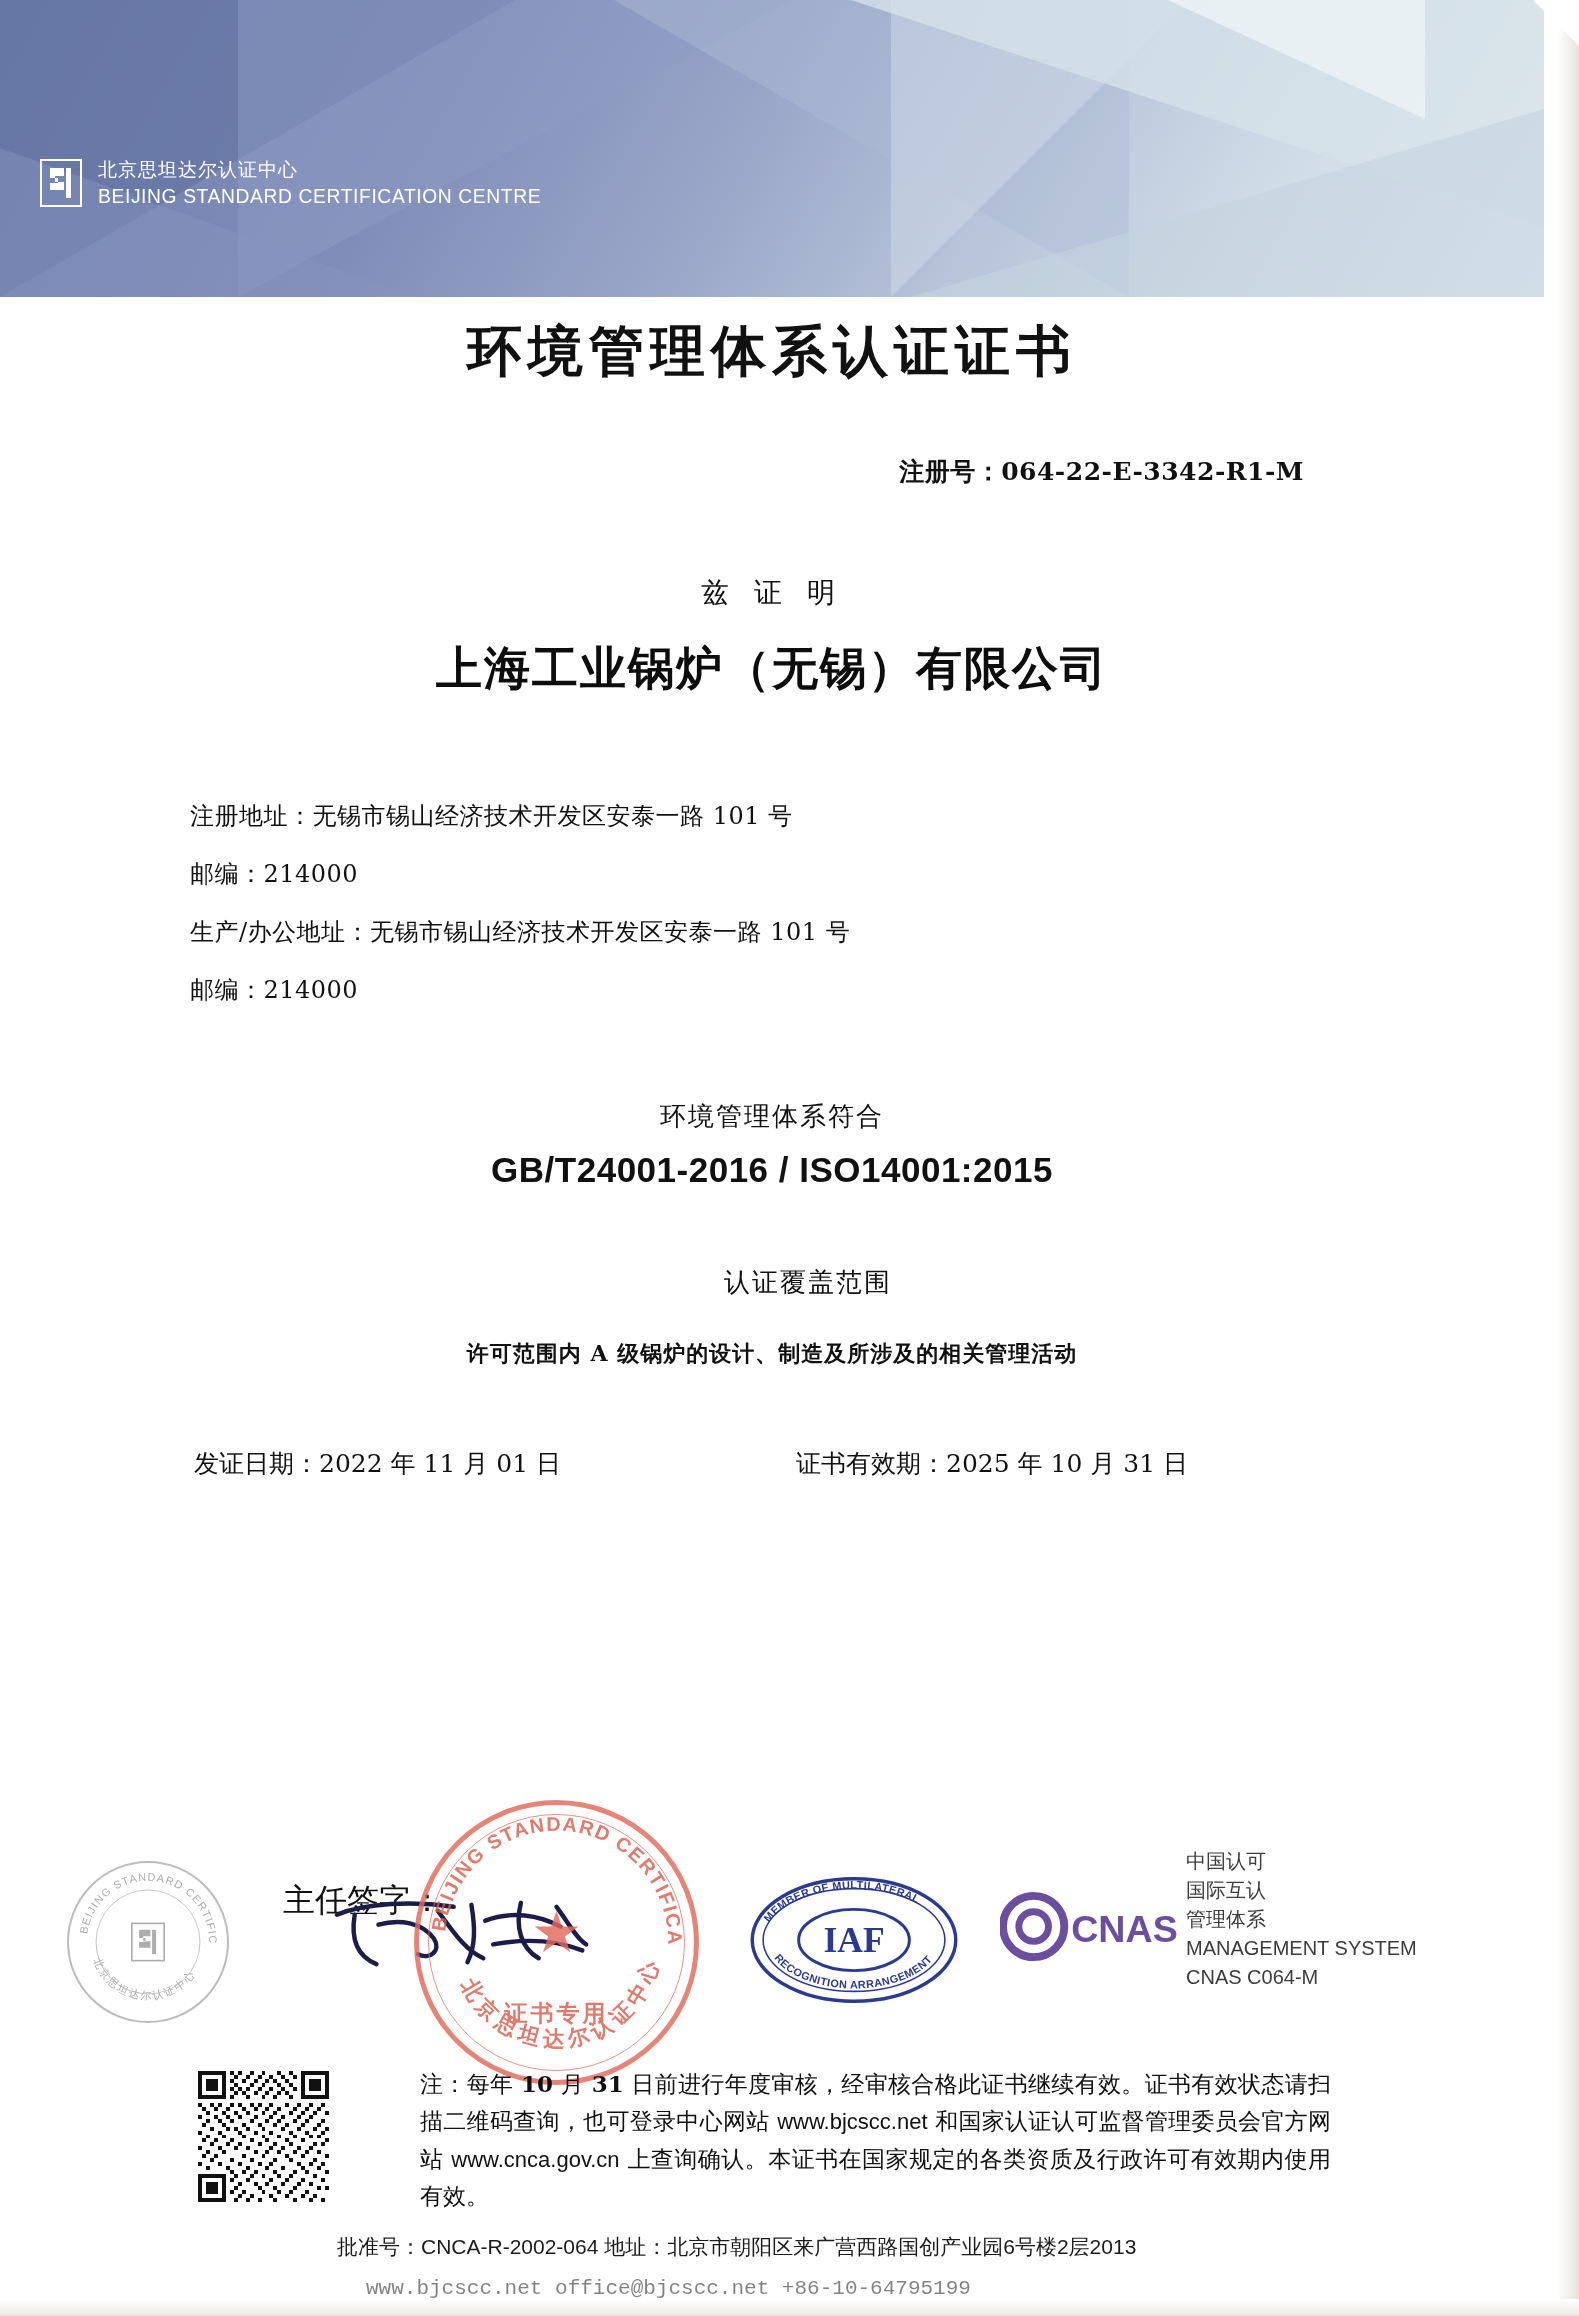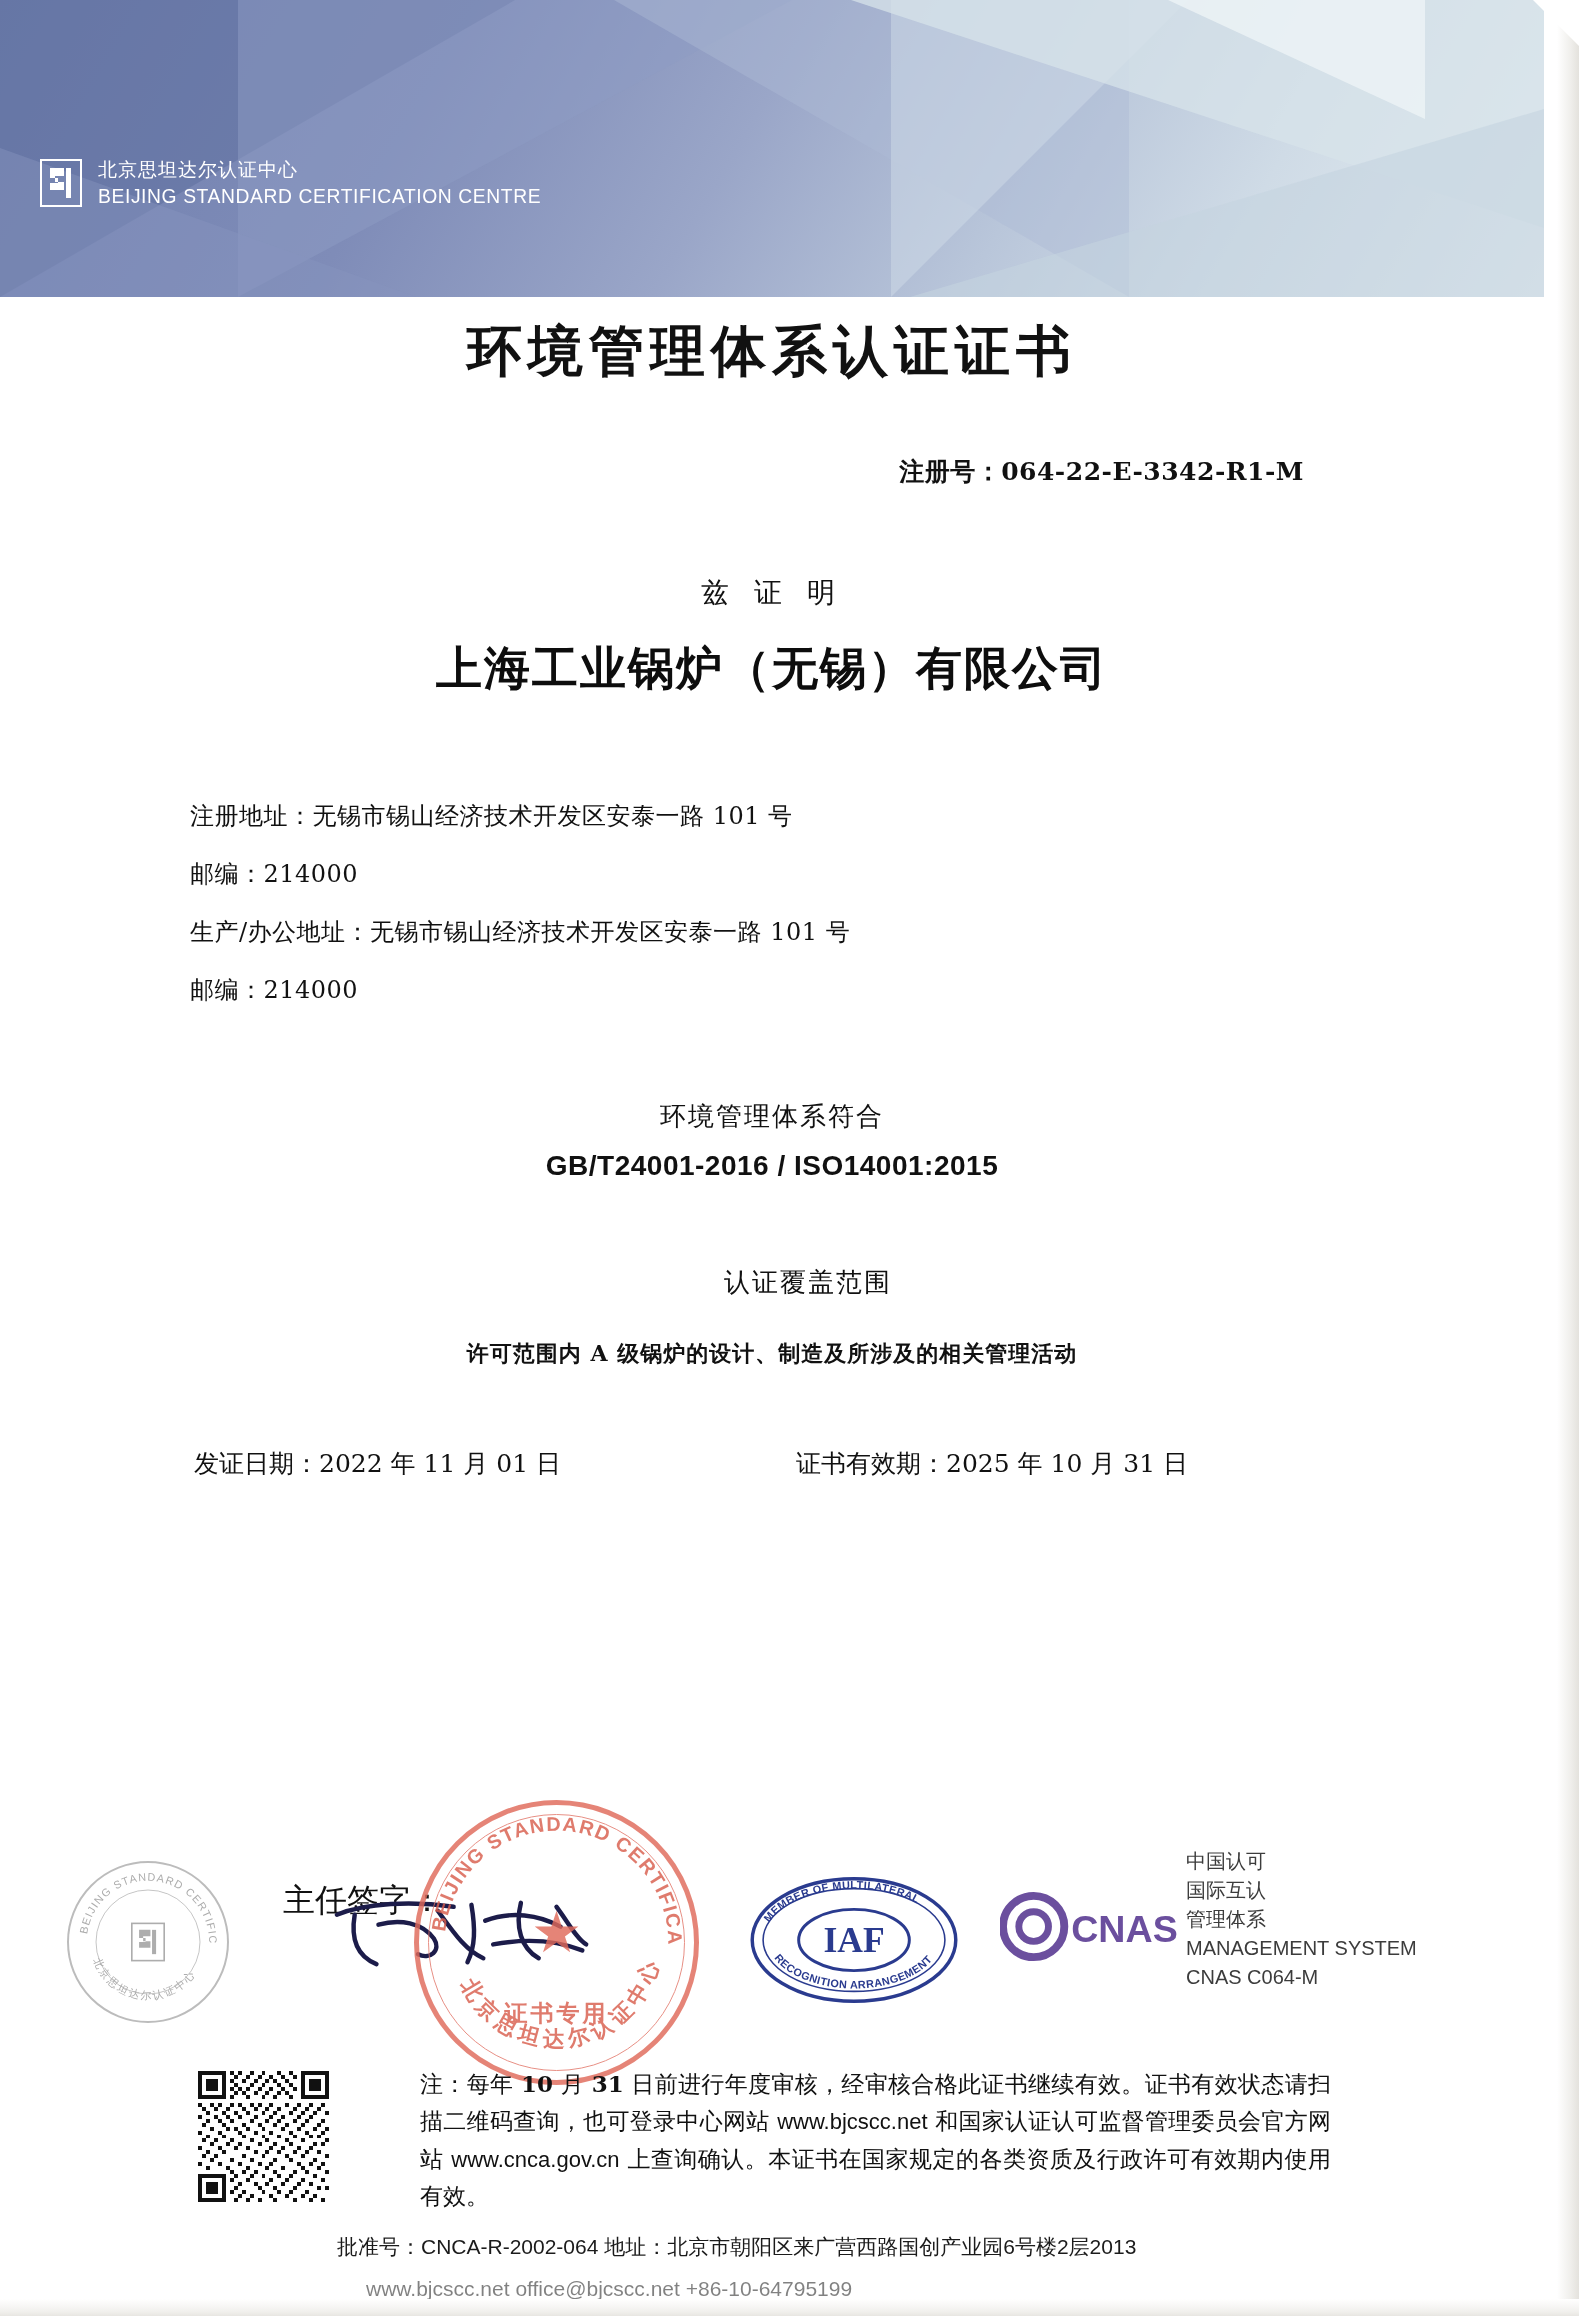--- a/index.html
+++ b/index.html
@@ -112,21 +112,21 @@
     font-size: 24px; color: #111; margin-bottom: 26px; letter-spacing: 0.5px;
   }
 
   .std-intro {
     position: absolute; left: 0; top: 1099px; width: 1544px; text-align: center;
     font-family: "DejaVu Serif", serif; font-size: 26px; letter-spacing: 2px; color: #111;
   }
   .std-name {
     position: absolute; left: 0; top: 1150px; width: 1544px; text-align: center;
     font-family: "Liberation Sans", sans-serif; font-weight: bold;
-    font-size: 28px; letter-spacing: 0.5px; color: #111;
+    font-size: 35px; letter-spacing: 0.5px; color: #111;
   }
 
   .scope-intro {
     position: absolute; left: 0; top: 1265px; width: 1544px; text-align: center;
     font-family: "DejaVu Serif", serif; font-size: 26px; letter-spacing: 2px; color: #111; padding-left: 36px;
   }
   .scope-text {
     position: absolute; left: 0; top: 1339px; width: 1544px; text-align: center;
     font-family: "DejaVu Serif", serif; font-weight: bold;
     font-size: 22px; letter-spacing: 1px; color: #111;
@@ -217,21 +217,21 @@
   }
   .note b { font-weight: bold; }
   .note .lnk { font-family: "Liberation Sans", sans-serif; font-size: 22px; }
 
   .approval {
     position: absolute; left: 337px; top: 2233px;
     font-family: "Liberation Sans", sans-serif; font-size: 21px; color: #1b1b1b;
   }
   .contact {
     position: absolute; left: 366px; top: 2277px;
-    font-family: Liberation Sans, sans-serif; font-size: 21px; color: #1b1b1b;
+    font-family: Liberation Mono, monospace; font-size: 21px; color: #1b1b1b;
     opacity: .55;
   }
 
   .corner-fold {
     position: absolute; right: 0; top: 0; width: 0; height: 0;
     border-right: 46px solid #ffffff; border-bottom: 46px solid transparent;
   }
 </style>
 </head>
 <body>

